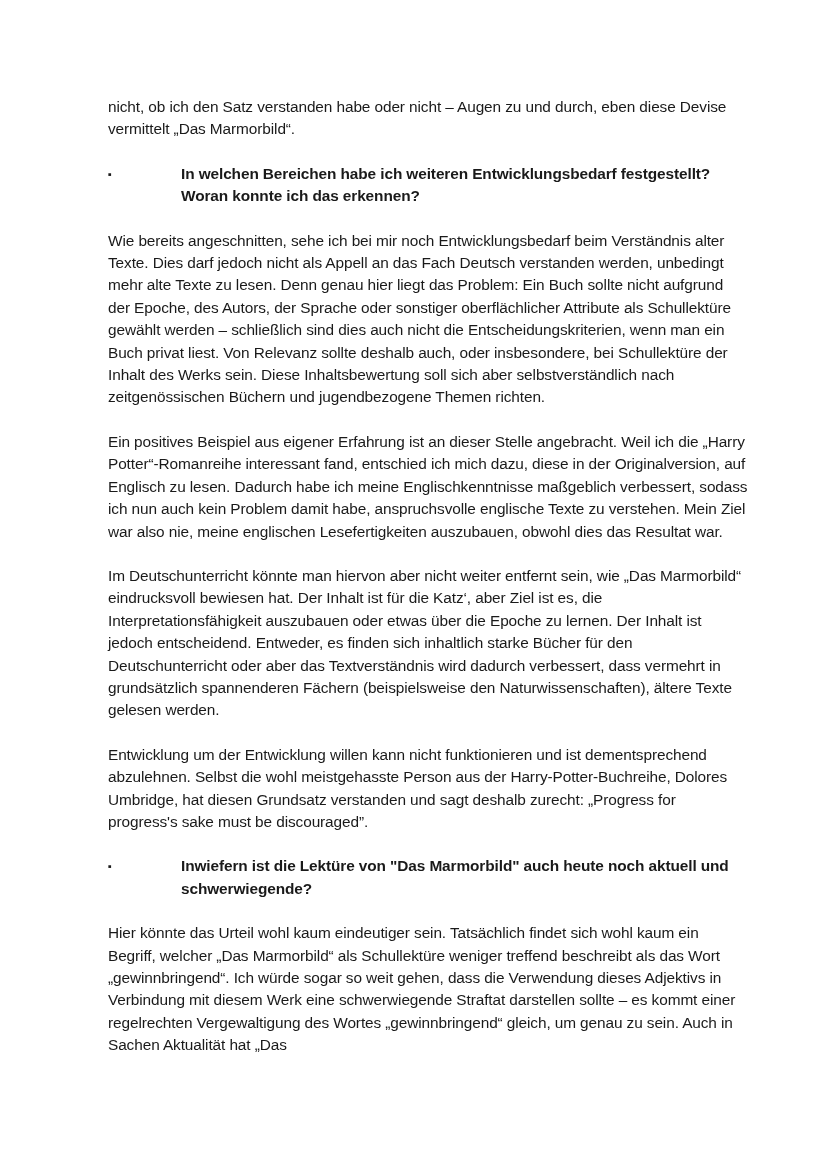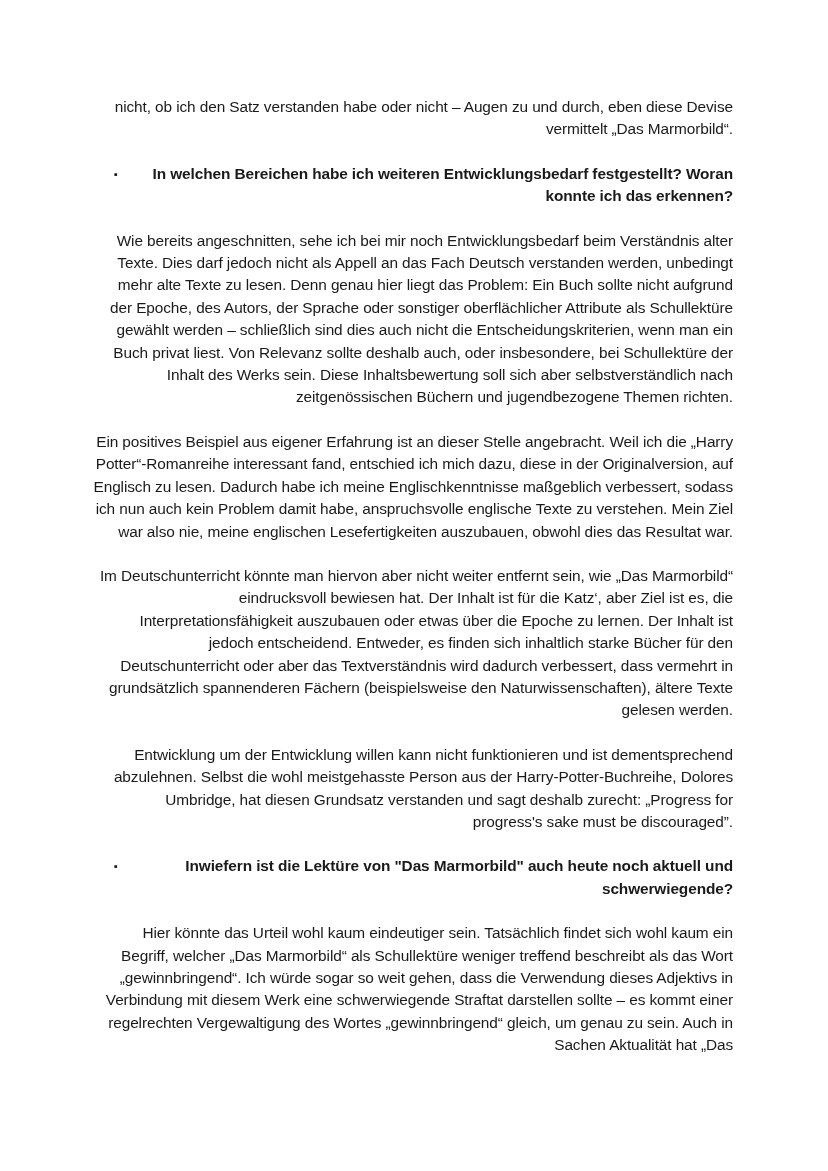--- a/index.html
+++ b/index.html
@@ -10,24 +10,23 @@
     body {
       width: 828px;
       height: 1171px;
       position: relative;
       overflow: hidden;
       font-family: "Liberation Sans", sans-serif;
       color: #1a1a1a;
     }
     .page {
       position: absolute;
-      left: 93px;
+      left: 108px;
       top: 96px;
       width: 640px;
-      text-align: right;
     }
     p {
       margin: 0;
       font-size: 15.4px;
       line-height: 22.4px;
       letter-spacing: -0.1px;
     }
     .gap { height: 22px; }
     .bullet {
       display: flex;
@@ -40,20 +39,21 @@
       font-size: 11px;
       line-height: 22.4px;
       font-weight: bold;
       padding-left: 0px;
     }
     .bullet-text {
       font-weight: bold;
       font-size: 15.4px;
       line-height: 22.4px;
       letter-spacing: -0.1px;
+      margin-left: 48px;
     }
   </style>
 </head>
 <body>
 
 <div class="page">
   <p>nicht, ob ich den Satz verstanden habe oder nicht – Augen zu und durch, eben diese Devise vermittelt „Das Marmorbild“.</p>
   <div class="gap"></div>
   <div class="bullet">
     <span class="bullet-mark">▪</span>

